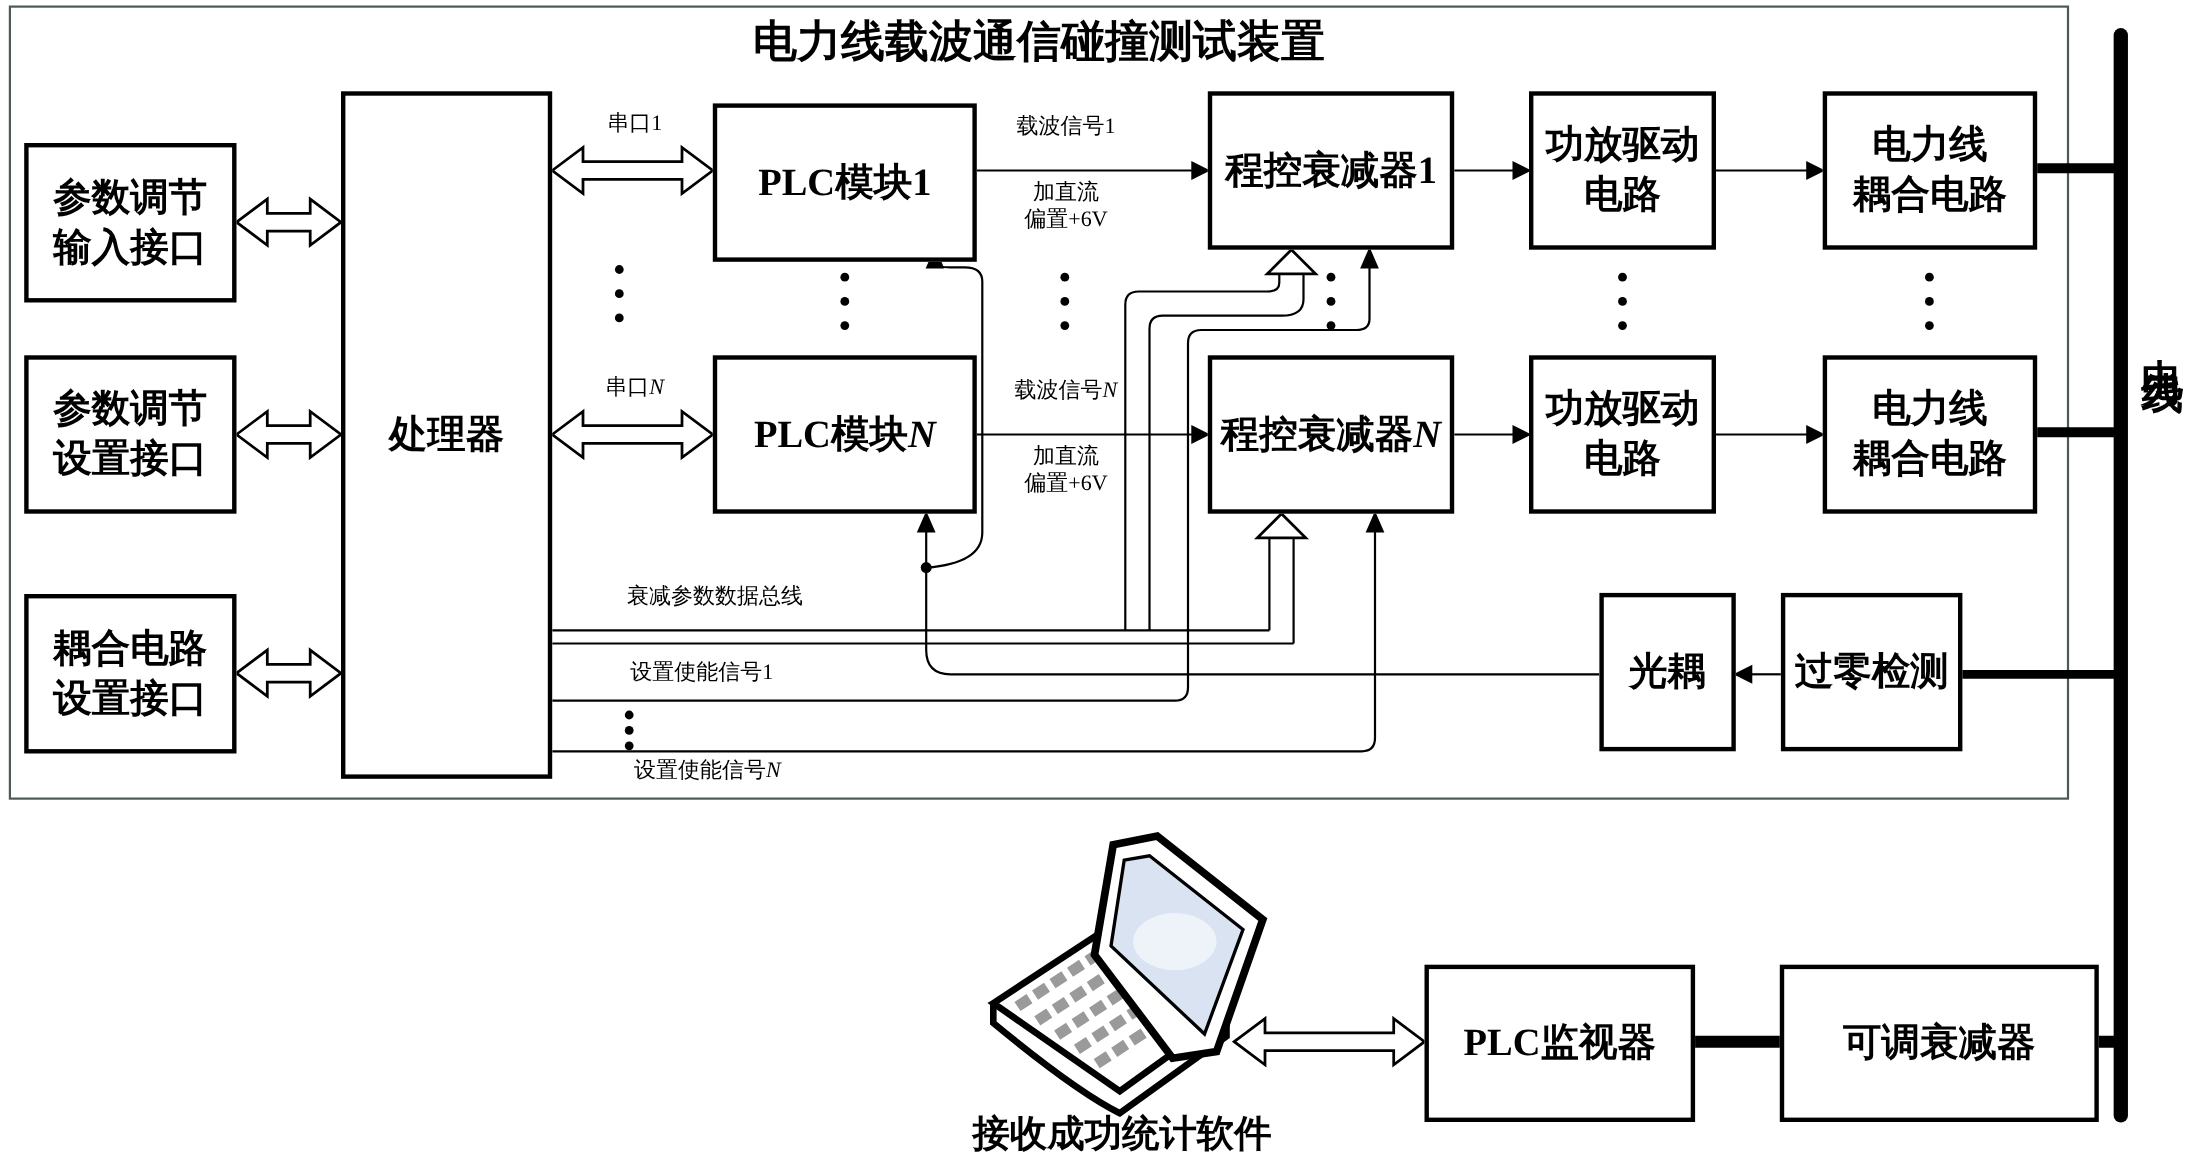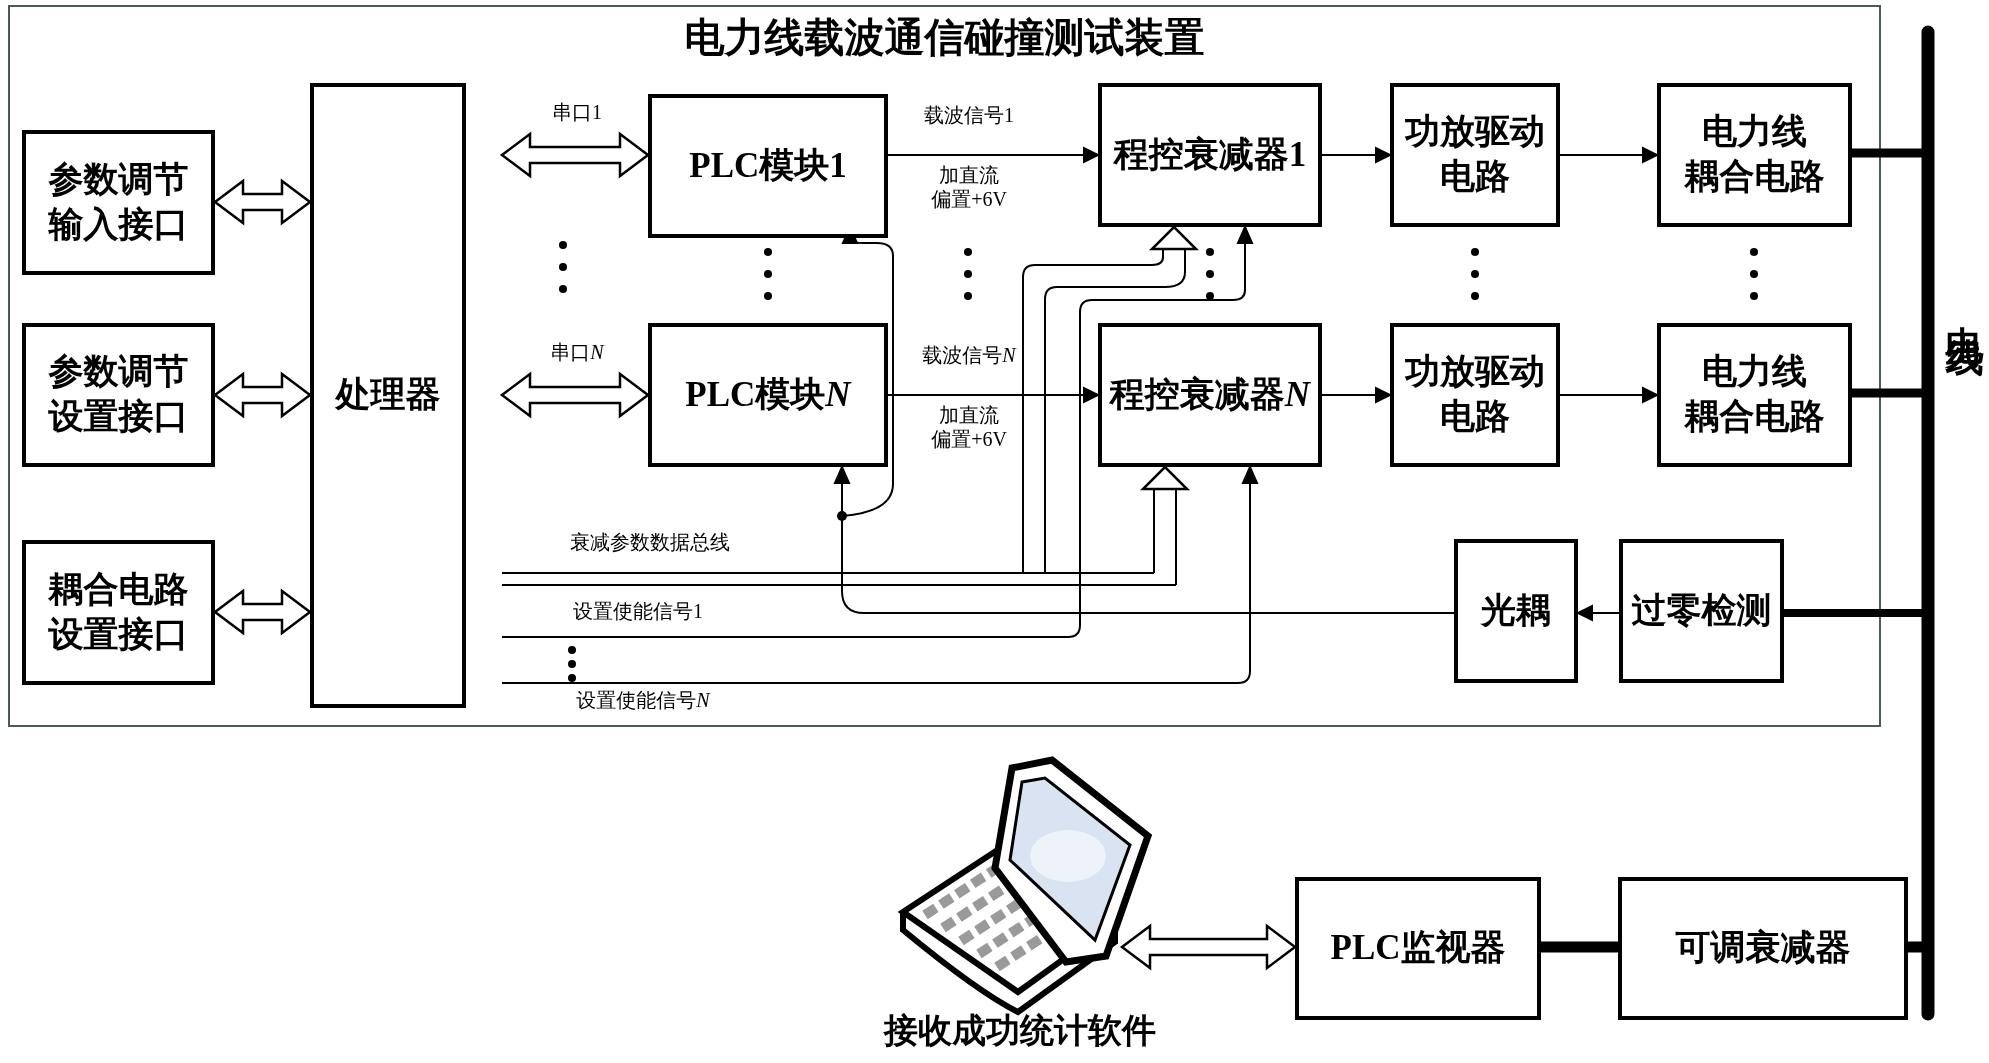--- a/index.html
+++ b/index.html
@@ -146,21 +146,21 @@
   </div>
   <div class="box" style="left:22px;top:323px;width:193px;height:144px;">
     <span>参数调节</span>
     <span>设置接口</span>
   </div>
   <div class="box" style="left:22px;top:540px;width:193px;height:145px;">
     <span>耦合电路</span>
     <span>设置接口</span>
   </div>
 
-  <div class="box" style="left:310px;top:83px;width:156px;height:625px;">
+  <div class="box" style="left:310px;top:83px;width:192px;height:625px;">
     <span>处理器</span>
   </div>
 
   <div class="box" style="left:648px;top:94px;width:240px;height:144px;">
     <span><span>PLC模块</span><span>1</span></span>
   </div>
   <div class="box" style="left:648px;top:323px;width:240px;height:144px;">
     <span><span>PLC模块</span><span class="it">N</span></span>
   </div>
 

